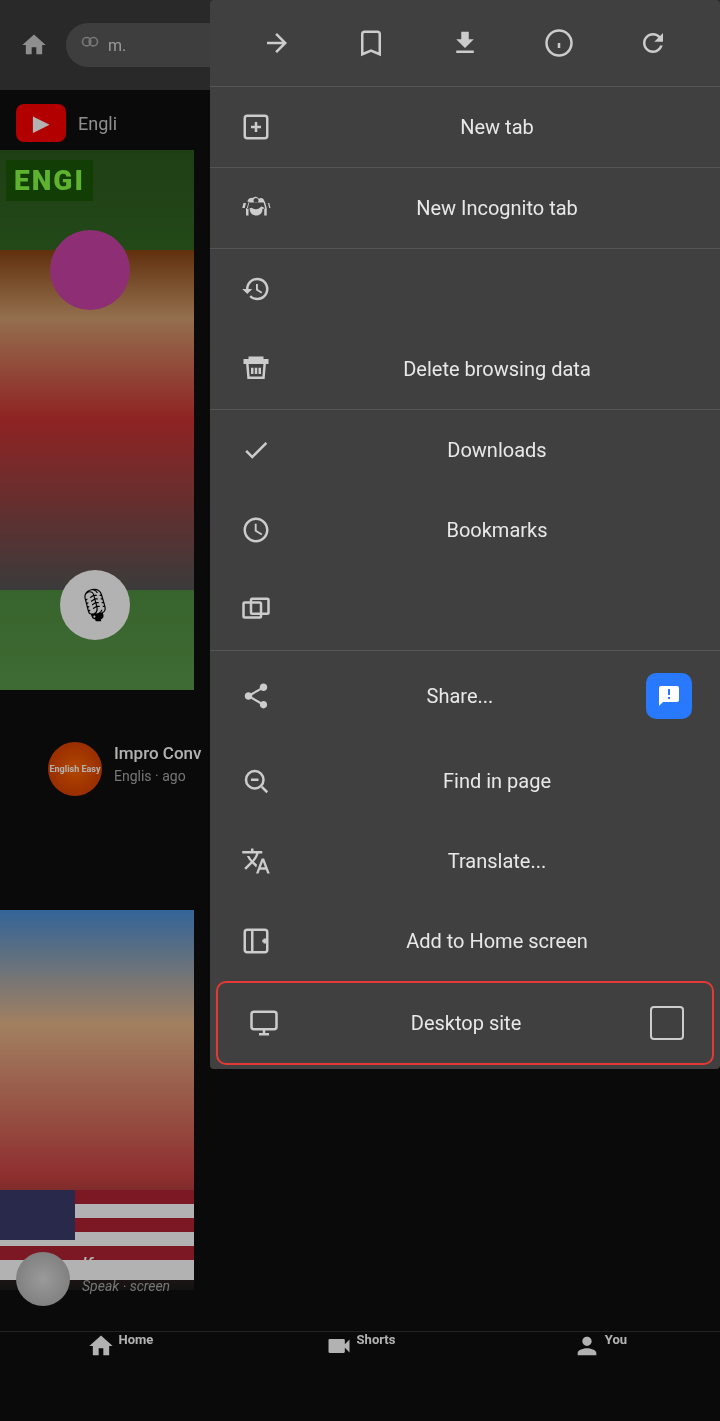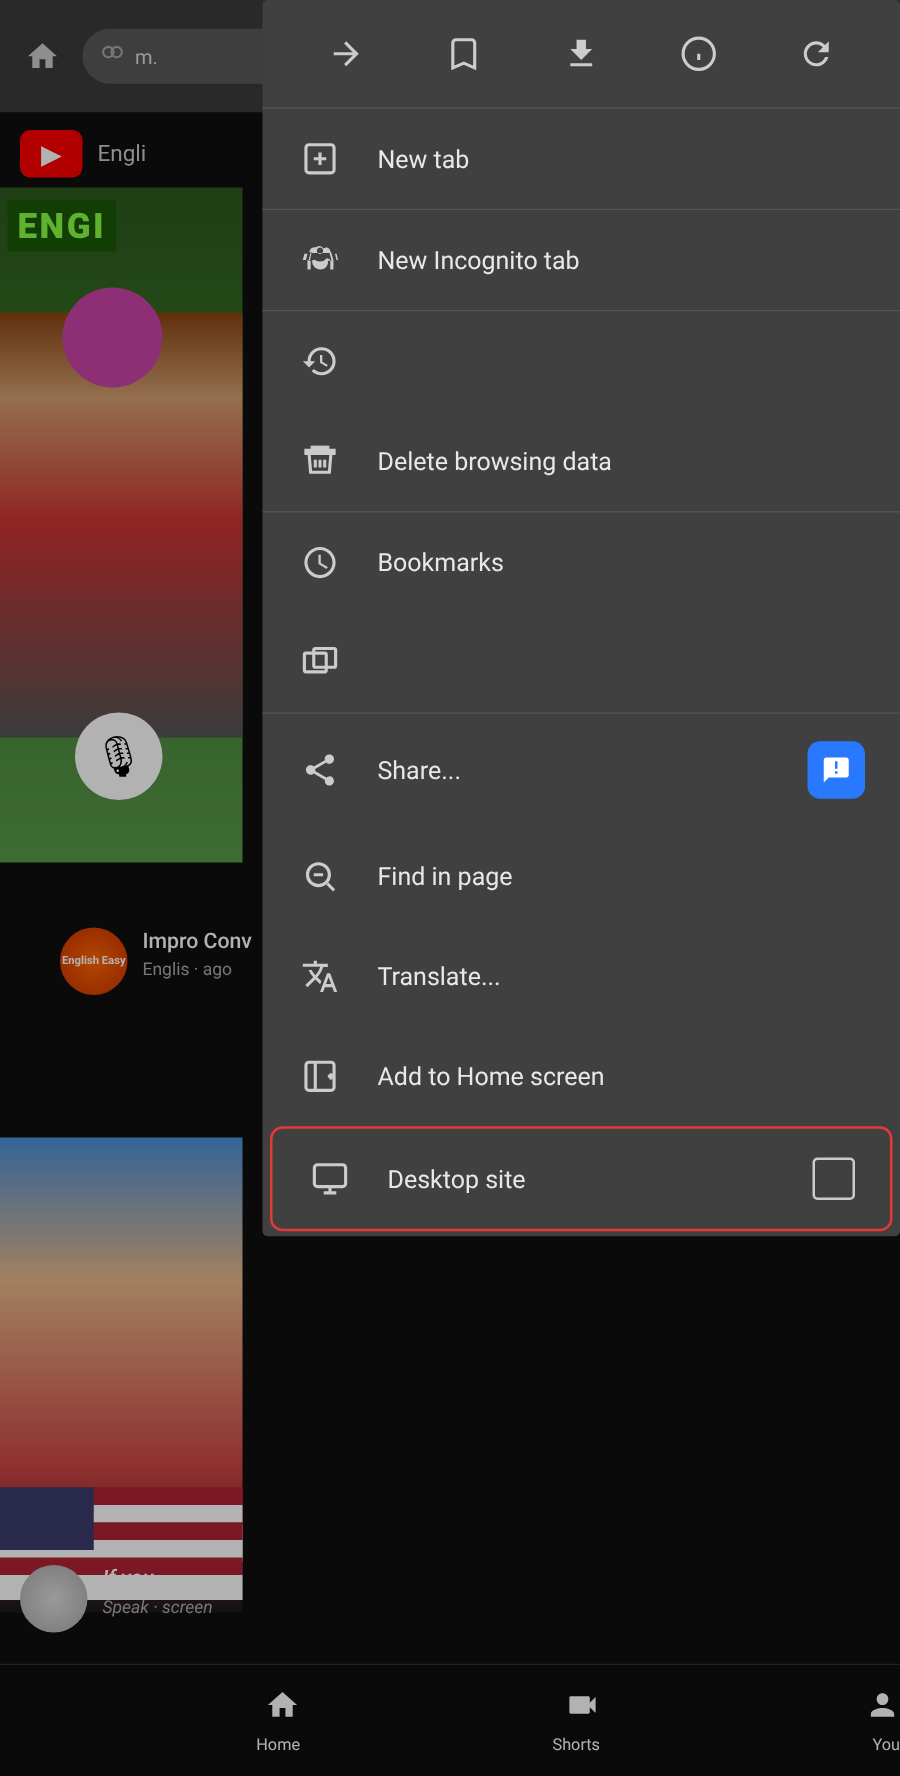--- a/index.html
+++ b/index.html
@@ -170,25 +170,26 @@
       height: 90px;
       background: #0f0f0f;
       display: flex;
       border-top: 1px solid #333;
       z-index: 2;
     }
 
     .nav-item {
       flex: 1;
       display: flex;
-      flex-direction: column;
-      align-items: flex-end;
+      flex-direction: row;
+      align-items: flex-start;
       justify-content: center;
       gap: 4px;
       color: white;
+      font-weight: bold;
     }
 
     .nav-icon {
       font-size: 26px;
     }
 
     .nav-label {
       font-size: 13px;
       color: white;
     }
@@ -206,20 +207,21 @@
     
     .dropdown-menu {
       position: absolute;
       top: 0;
       right: 0;
       width: 510px;
       background: #404040;
       border-radius: 4px;
       z-index: 20;
       padding-bottom: 4px;
+      text-align: center;
     }
 
     
     .dropdown-toolbar {
       display: flex;
       align-items: center;
       justify-content: space-around;
       padding: 18px 20px;
       border-bottom: 1px solid #555;
     }
@@ -467,20 +469,29 @@
         <line x1="9" y1="11" x2="9" y2="16"></line>
         <line x1="12" y1="11" x2="12" y2="16"></line>
         <line x1="15" y1="11" x2="15" y2="16"></line>
       </svg>
     </div>
     <span class="menu-label">Delete browsing data</span>
   </div>
 
   <div class="menu-divider"></div>
 
+  <div class="menu-item">
+    <div class="menu-icon">
+      <svg width="30" height="30" viewBox="0 0 24 24" fill="#ccc">
+        <path d="M9 16.17L4.83 12l-1.42 1.41L9 19 21 7l-1.41-1.41L9 16.17z"></path>
+        <path d="M19 9h-4V3H9v6H5l7 7 7-7zm-7 7l-7-7h4V3h6v6h4l-7 7z"></path>
+      </svg>
+    </div>
+    <span class="menu-label">Downloads</span>
+  </div>
 
   <div class="menu-item">
     <div class="menu-icon">
       <svg width="30" height="30" viewBox="0 0 24 24" fill="#ccc">
         <path d="M11.99 2C6.47 2 2 6.48 2 12s4.47 10 9.99 10C17.52 22 22 17.52 22 12S17.52 2 11.99 2zM12 20c-4.42 0-8-3.58-8-8s3.58-8 8-8 8 3.58 8 8-3.58 8-8 8zm.5-13H11v6l5.25 3.15.75-1.23-4.5-2.67V7z"></path>
       </svg>
     </div>
     <span class="menu-label">Bookmarks</span>
   </div>
 

